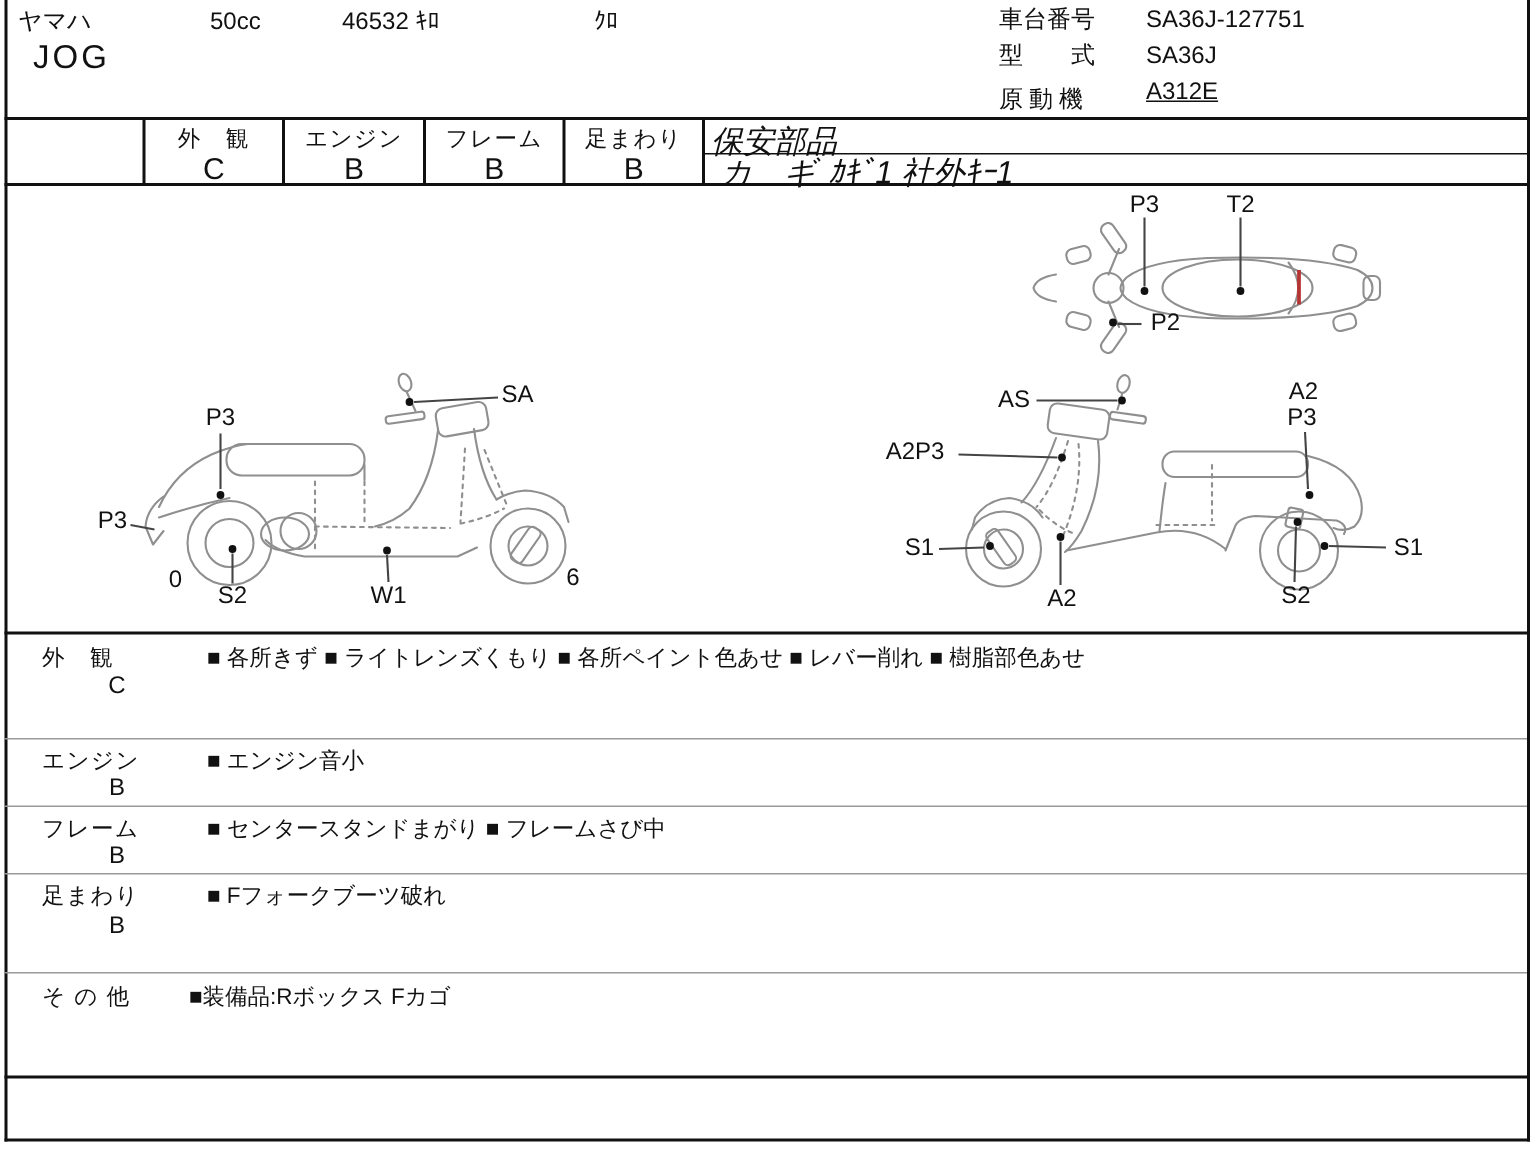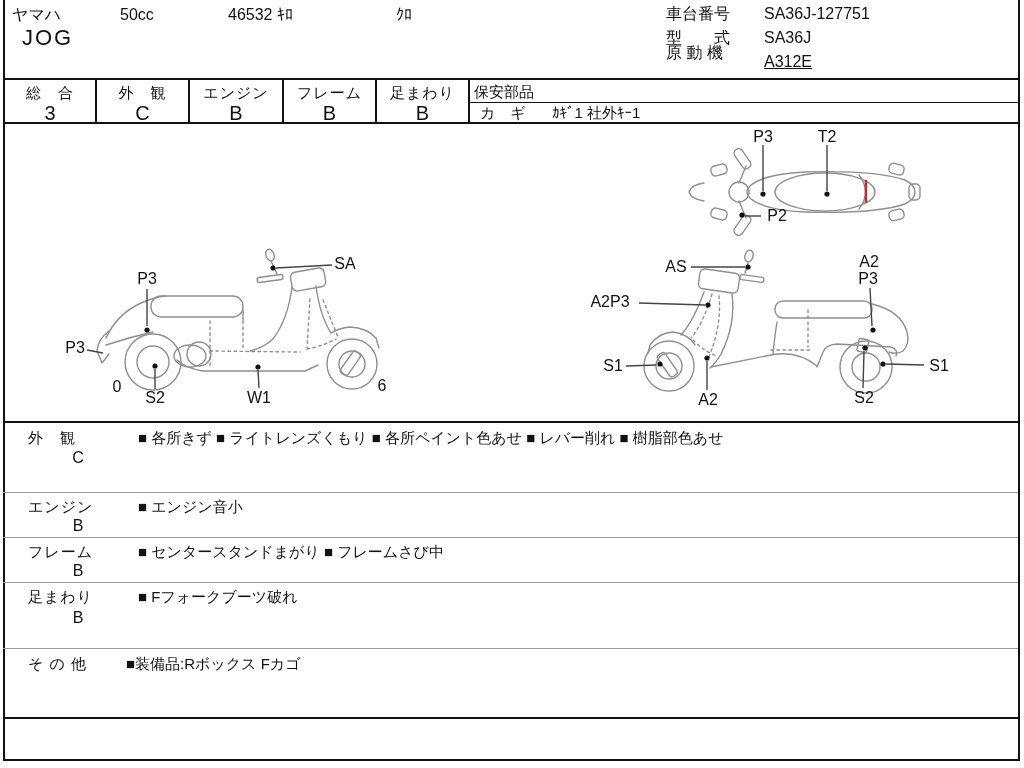--- a/index.html
+++ b/index.html
@@ -2,21 +2,21 @@
 <html><head>
 <meta charset="utf-8">
 <style>
   * { margin:0; padding:0; box-sizing:border-box; }
   html,body { width:1024px; height:768px; background:#fff; overflow:hidden;
     font-family:"Liberation Sans", sans-serif; color:#111; }
   .sheet { position:relative; width:1024px; height:768px; background:#fff; }
   .t { position:absolute; white-space:nowrap; line-height:1.15; }
   .hline, .vline { position:absolute; background:#111; }
   .gline { position:absolute; background:#9a9a9a; }
-  .f15 { font-size:15px; }
+  .f15 { font-size:21px;font-style:italic; }
   .f16 { font-size:16px; }
   .model { font-size:22px; letter-spacing:2px; }
   .cell-label { font-size:15px; letter-spacing:1px; text-align:center; width:100%; top:4px; left:0; }
   .cell-value { font-size:20px; text-align:center; width:100%; top:22px; left:0; }
   .rcell { position:absolute; top:80px; height:44px; }
   .circ { display:inline-block; width:14px; height:10px; border:2px solid #111;
     border-radius:50%; vertical-align:middle; margin-left:7px; position:relative; top:-1px; }
   .safety-items { position:absolute; left:552px; top:81px; width:456px; height:21px;
     display:flex; align-items:center; justify-content:space-between; }
   .safety-item { font-size:13px; white-space:nowrap; }
@@ -24,49 +24,45 @@
   .cond-label { position:absolute; left:28px; font-size:15px; letter-spacing:1px; white-space:nowrap; }
   .cond-grade { position:absolute; left:58px; width:40px; text-align:center; font-size:16px; }
   .cond-notes { position:absolute; left:138px; font-size:15px; white-space:nowrap;text-align:right; }
 </style>
 </head>
 <body>
 
 <div class="sheet">
 
   <span class="t f16" style="left:12px; top:6px;">ヤマハ</span>
-  <span class="t f16" style="left:120px; top:6px;text-align:center;">50cc</span>
+  <span class="t f16" style="left:140px; top:6px;text-align:center;">50cc</span>
   <span class="t f16" style="left:228px; top:6px;">46532 ｷﾛ</span>
   <span class="t f16" style="left:396px; top:6px;">ｸﾛ</span>
   <span class="t model" style="left:9px; top:25px;margin-left:13px;">JOG</span>
 
   <span class="t f16" style="left:666px; top:5px;">車台番号</span>
   <span class="t f16" style="left:764px; top:5px;">SA36J-127751</span>
   <span class="t f16" style="left:666px; top:29px;">型　　式</span>
   <span class="t f16" style="left:764px; top:29px;">SA36J</span>
-  <span class="t f16" style="left:666px; top:44px;">原 動 機</span>
+  <span class="t f16" style="left:666px; top:58px;font-family:Liberation Serif, serif;">原 動 機</span>
   <span class="t f16" style="left:764px; top:53px;text-decoration:underline;">A312E</span>
 
   <div class="vline" style="left:3px;    top:0;     width:2px;  height:761px;"></div>
   <div class="vline" style="left:1018px; top:0;     width:2px;  height:761px;"></div>
   <div class="hline" style="left:3px;    top:759px; width:1017px; height:2px;"></div>
 
   <div class="hline" style="left:3px; top:78px;  width:1017px; height:2px;"></div>
   <div class="hline" style="left:3px; top:122px; width:1017px; height:2px;"></div>
   <div class="vline" style="left:95px;  top:78px; width:2px; height:46px;"></div>
   <div class="vline" style="left:188px; top:78px; width:2px; height:46px;"></div>
   <div class="vline" style="left:282px; top:78px; width:2px; height:46px;"></div>
   <div class="vline" style="left:375px; top:78px; width:2px; height:46px;"></div>
   <div class="vline" style="left:468px; top:78px; width:2px; height:46px;"></div>
   <div class="hline" style="left:470px; top:102px; width:548px; height:1px;"></div>
 
-  <div class="rcell" style="left:5px;   width:90px;">
-    <span class="t cell-label">総　合</span>
-    <span class="t cell-value">3</span>
-  </div>
   <div class="rcell" style="left:97px;  width:91px;">
     <span class="t cell-label">外　観</span>
     <span class="t cell-value">C</span>
   </div>
   <div class="rcell" style="left:190px; width:92px;">
     <span class="t cell-label">エンジン</span>
     <span class="t cell-value">B</span>
   </div>
   <div class="rcell" style="left:284px; width:91px;">
     <span class="t cell-label">フレーム</span>

